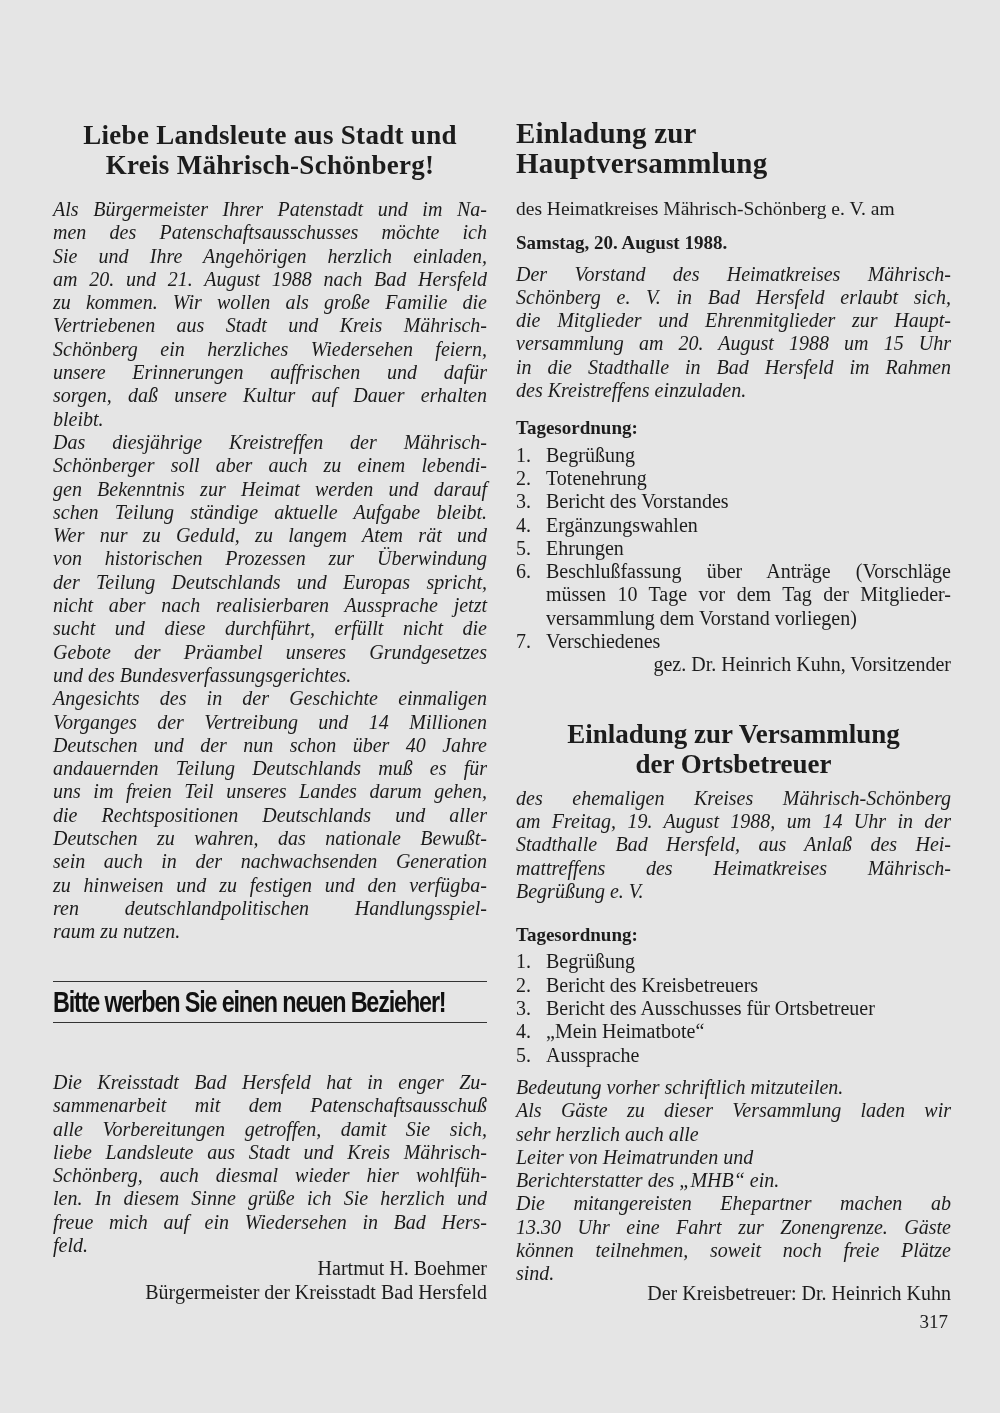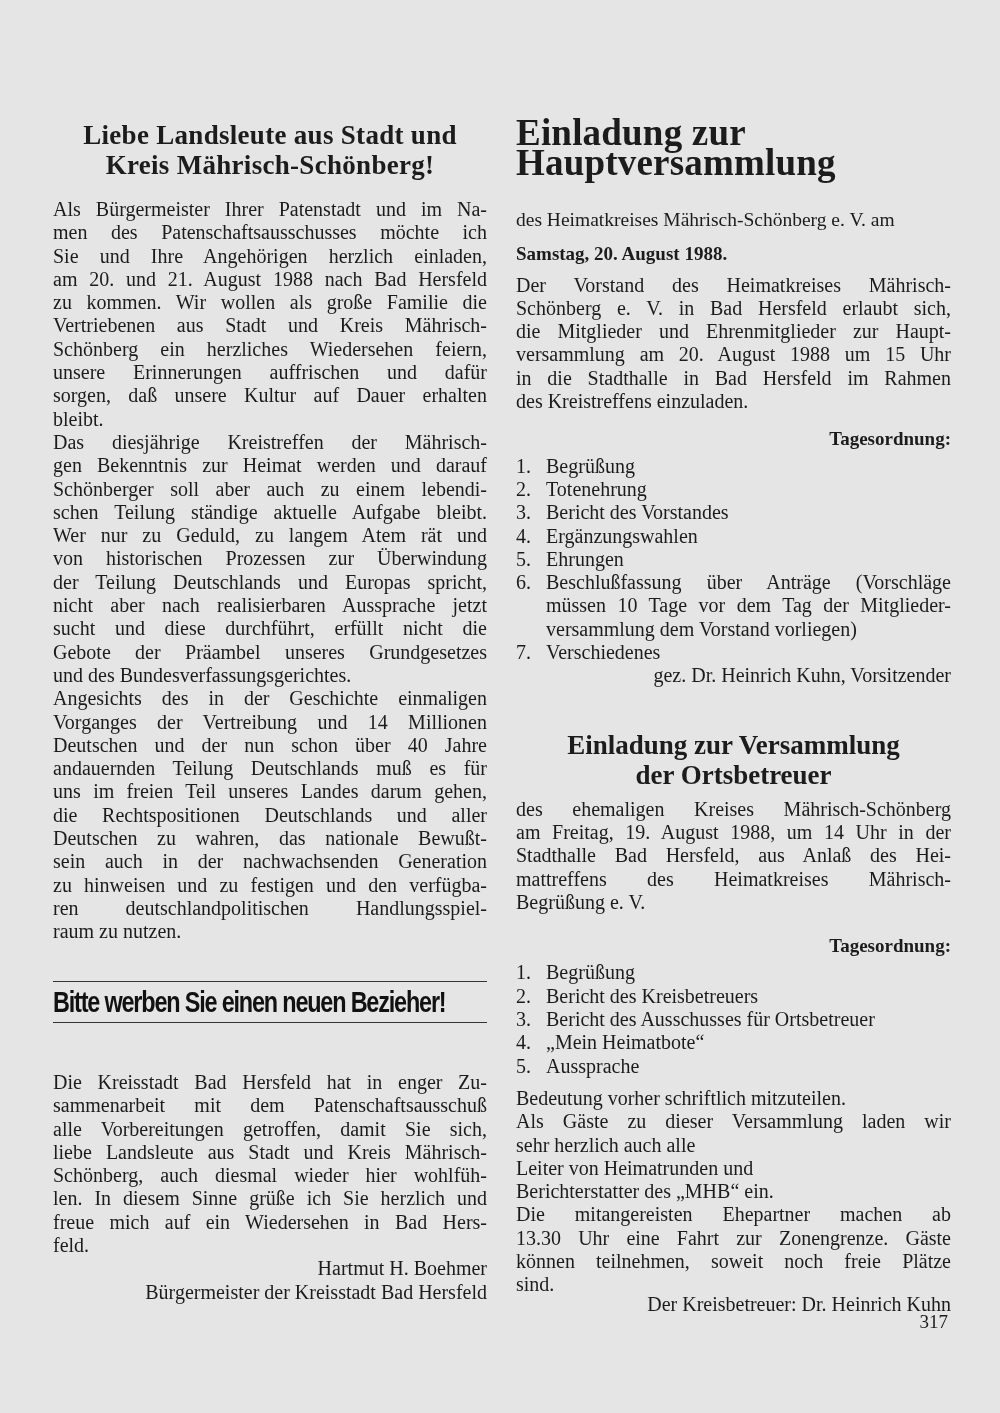--- a/index.html
+++ b/index.html
@@ -1,30 +1,30 @@
 <!DOCTYPE html>
 <html><head>
 <meta charset="utf-8">
 <style>
   html, body { margin: 0; padding: 0; background: #ffffff; }
   body { width: 1000px; height: 1413px; position: relative; overflow: hidden; color: #1c1c1c; }
   .page { position: absolute; left: 0; top: 0; width: 1000px; height: 1413px; background: #e5e5e5; }
   .col { position: absolute; font-family: "Liberation Serif", "DejaVu Serif", serif; font-size: 20px; line-height: 23.3px; }
   .col-left { left: 53px; top: 118px; width: 434px; }
   .col-right { left: 516px; top: 118px; width: 435px; }
-  .just { text-align: justify; margin: 0; hyphens: manual; }
+  .just { text-align: justify; margin: 0; hyphens: manual; font-style: italic; }
   .line { display: block; text-align: justify; text-align-last: justify; white-space: nowrap; }
   .line.last { text-align-last: left; }
   h1, h2 { font-family: "Liberation Serif", "DejaVu Serif", serif; font-weight: bold; margin: 0; }
   .h-left { text-align: center; font-size: 27px; line-height: 30px; letter-spacing: 0.3px; margin-bottom: 18px; padding-top: 2px; }
-  .h-right1 { font-size: 37px; line-height: 30px; margin-bottom: 30px; letter-spacing: 0.2px; }
+  .h-right1 { font-size: 29px; line-height: 30px; margin-bottom: 19px; letter-spacing: 0.2px; }
   .h-right2 { text-align: center; font-size: 27px; line-height: 30px; margin-bottom: 8px; }
   .lead { margin: 0 0 11px 0; font-size: 19.5px; }
   .bold-date { font-weight: bold; margin: 0 0 8px 0; font-size: 19px; }
-  .agenda-title { font-weight: bold; font-size: 19px; margin: 0 0 4px 0; text-align: right; }
+  .agenda-title { font-weight: bold; font-size: 19px; margin: 0 0 4px 0; }
   ol.agenda { list-style: none; margin: 0; padding: 0; }
   ol.agenda li { display: flex; }
   ol.agenda li .num { width: 30px; flex: 0 0 30px; }
   ol.agenda li .txt { flex: 1; text-align: justify; }
   .sig { text-align: right; margin: 0; }
   .banner { position: absolute; left: 53px; top: 981px; width: 434px; }
   .banner .rule { height: 0; border-top: 1.5px solid #333; }
   .banner .title { font-family: "Liberation Sans", "DejaVu Sans", sans-serif; font-weight: bold; font-size: 30px; line-height: 40px; letter-spacing: -1.5px; transform: scaleX(0.78); transform-origin: left center; white-space: nowrap; color: #111; }
   .pagenum { position: absolute; right: 52px; top: 1311px; font-family: "Liberation Serif", serif; font-size: 19px; }
   .spacer-s { height: 14px; }
@@ -48,22 +48,22 @@
         <span class="line">am 20. und 21. August 1988 nach Bad Hersfeld</span>
         <span class="line">zu kommen. Wir wollen als große Familie die</span>
         <span class="line">Vertriebenen aus Stadt und Kreis Mährisch-</span>
         <span class="line">Schönberg ein herzliches Wiedersehen feiern,</span>
         <span class="line">unsere Erinnerungen auffrischen und dafür</span>
         <span class="line">sorgen, daß unsere Kultur auf Dauer erhalten</span>
         <span class="line last">bleibt.</span>
       </div>
     <div class="just" id="p2">
         <span class="line">Das diesjährige Kreistreffen der Mährisch-</span>
+        <span class="line">Schönberger soll aber auch zu einem lebendi-</span>
         <span class="line">gen Bekenntnis zur Heimat werden und darauf</span>
-        <span class="line">Schönberger soll aber auch zu einem lebendi-</span>
         <span class="line">schen Teilung ständige aktuelle Aufgabe bleibt.</span>
         <span class="line">Wer nur zu Geduld, zu langem Atem rät und</span>
         <span class="line">von historischen Prozessen zur Überwindung</span>
         <span class="line">der Teilung Deutschlands und Europas spricht,</span>
         <span class="line">nicht aber nach realisierbaren Aussprache jetzt</span>
         <span class="line">sucht und diese durchführt, erfüllt nicht die</span>
         <span class="line">Gebote der Präambel unseres Grundgesetzes</span>
         <span class="line last">und des Bundesverfassungsgerichtes.</span>
       </div>
     <div class="just" id="p3">

